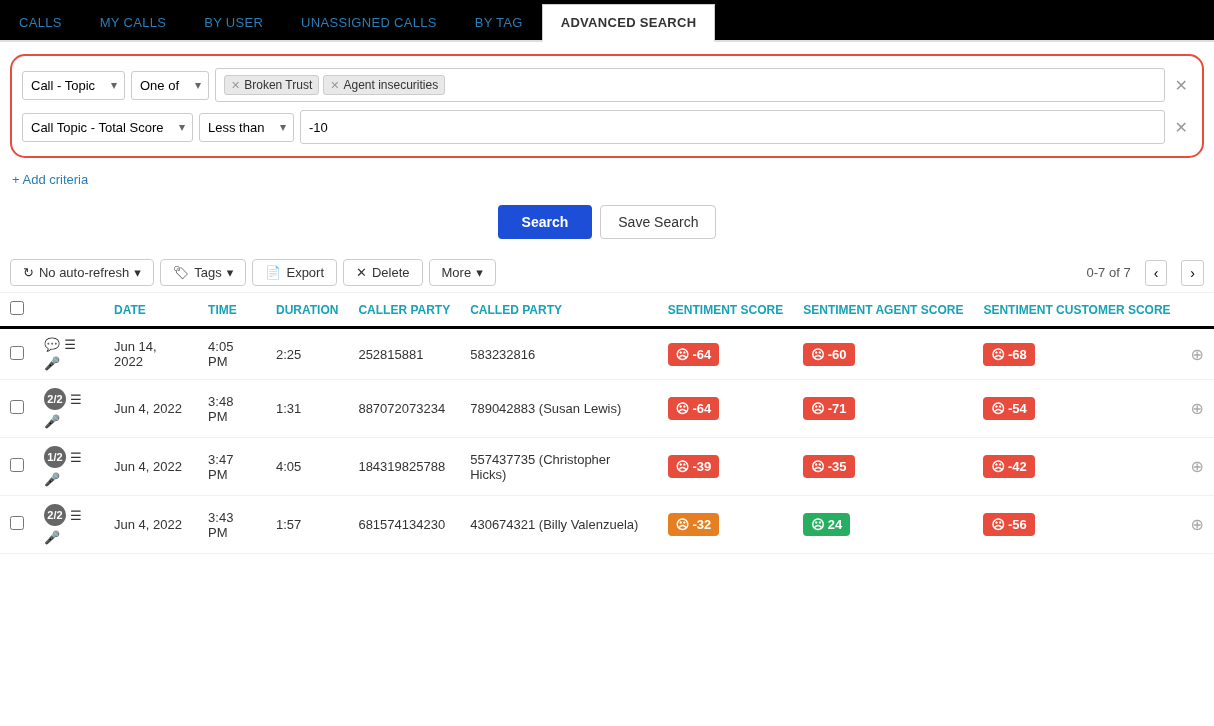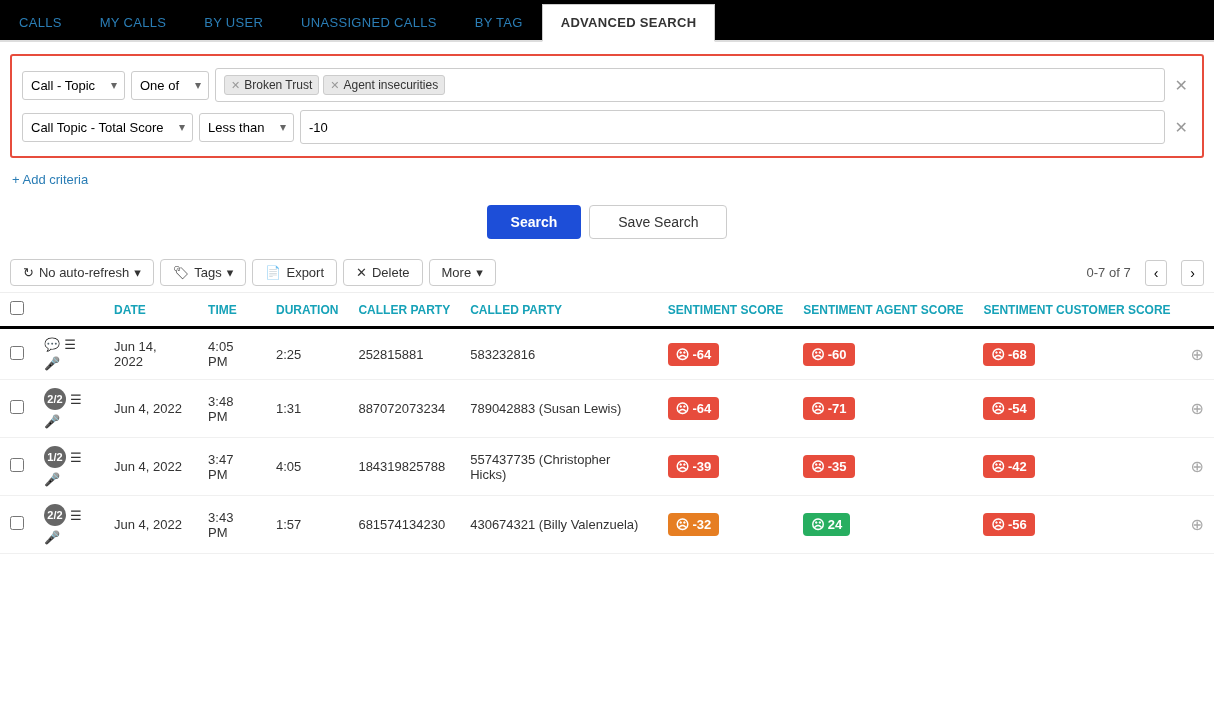--- a/index.html
+++ b/index.html
@@ -26,21 +26,21 @@
       color: #333;
       font-weight: bold;
       margin-bottom: -2px;
     }
 
     
     .search-criteria {
       border: 2px solid #e74c3c;
       margin: 12px 10px;
       padding: 8px;
-      border-radius: 3px;
+      border-radius: 15px;
     }
     .criteria-row {
       display: flex;
       align-items: center;
       gap: 6px;
       padding: 4px 2px;
     }
     .criteria-value-container {
       flex: 1;
       border: 1px solid #ccc;
@@ -106,21 +106,21 @@
       padding: 8px 24px;
       border-radius: 4px;
       cursor: pointer;
       font-size: 14px;
       font-weight: bold;
     }
     .btn-save-search {
       background: #fff;
       color: #333;
       border: 1px solid #ccc;
-      padding: 8px 28px;
+      padding: 8px 17px;
       border-radius: 4px;
       cursor: pointer;
       font-size: 14px;
     }
 
     
     .toolbar {
       display: flex;
       align-items: center;
       gap: 6px;

